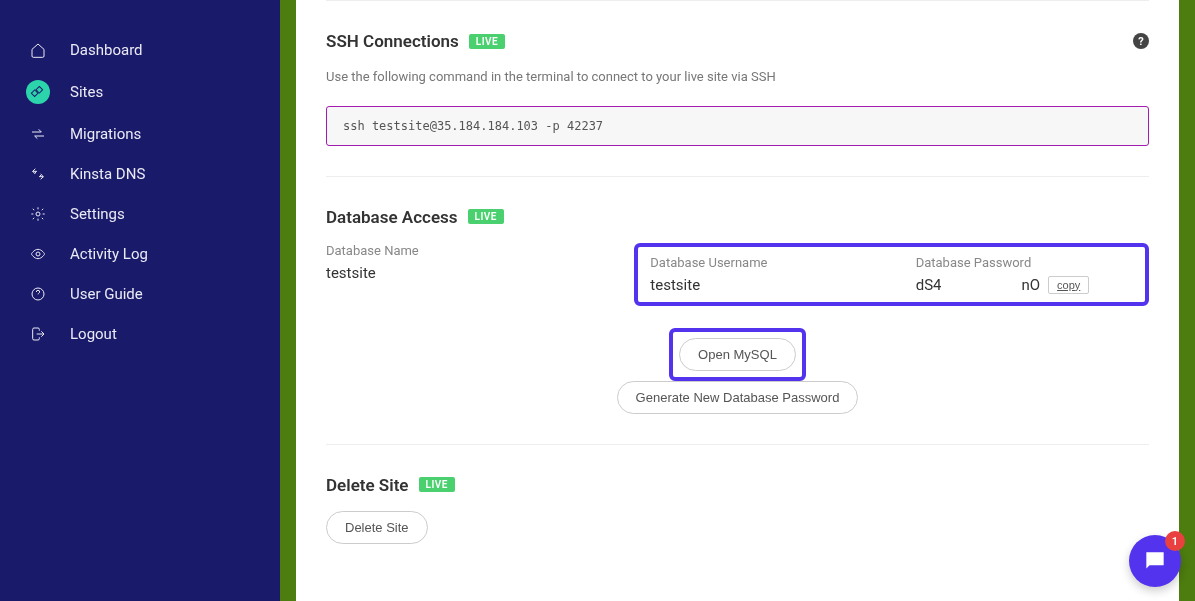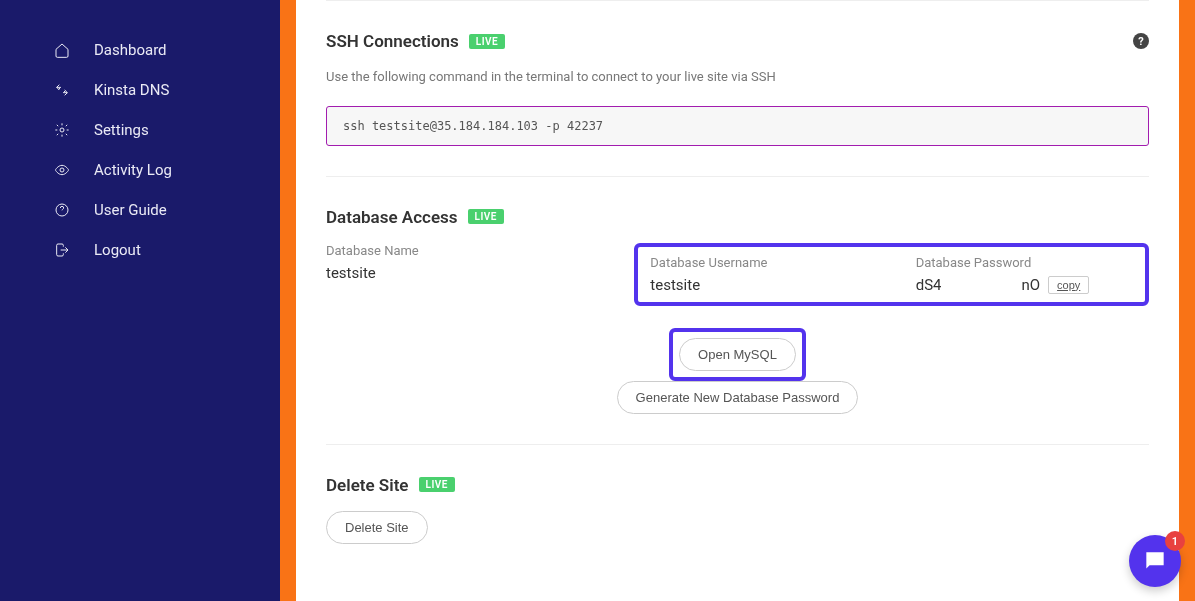--- a/index.html
+++ b/index.html
@@ -1,23 +1,23 @@
 <!DOCTYPE html>
 <html><head>
 <meta charset="utf-8">
 <style>
 * { margin: 0; padding: 0; box-sizing: border-box; }
 body { font-family: -apple-system, BlinkMacSystemFont, "Segoe UI", Roboto, sans-serif; background: #fff; }
 .app { display: flex; width: 1195px; height: 601px; overflow: hidden; }
 .sidebar { width: 280px; background: #1a1a6a; color: #fff; padding: 30px 0; flex-shrink: 0; }
-.sidebar-item { display: flex; align-items: center; padding: 10px 28px; cursor: pointer; font-size: 15px; color: #eaeaf5; margin-left: 24px; }
+.sidebar-item { display: flex; align-items: center; padding: 10px 28px; cursor: pointer; font-size: 15px; color: #eaeaf5; }
 .sidebar-item .iconwrap { width: 20px; height: 20px; margin-right: 22px; display: inline-flex; align-items: center; justify-content: center; }
 .sidebar-item.active .iconwrap { width: 24px; height: 24px; background: #2cd4ac; border-radius: 50%; color: #1a1a6a; margin-left: -2px; margin-right: 20px; }
 .sidebar-item svg { width: 16px; height: 16px; stroke: currentColor; fill: none; stroke-width: 1.5; }
-.main { flex: 1; background: #f97316; padding: 0 16px; overflow: hidden; position: relative; }
+.main { flex: 1; background: #4d7c0f; padding: 0 16px; overflow: hidden; position: relative; }
 .panel { background: #fff; min-height: 100%; padding: 0 30px; width: 100%; }
 .section { border-bottom: 1px solid #eee; padding: 30px 0; }
 .section:last-child { border-bottom: none; }
 .section-header { display: flex; align-items: center; margin-bottom: 16px; }
 .section-title { font-size: 17px; font-weight: 600; color: #333; margin-right: 10px; }
 .badge-live { background: #4ad06e; color: #fff; font-size: 10px; font-weight: 600; padding: 2px 7px; border-radius: 2px; letter-spacing: 0.5px; }
 .help-icon { margin-left: auto; width: 16px; height: 16px; background: #444; color: #fff; border-radius: 50%; display: inline-flex; align-items: center; justify-content: center; font-size: 11px; font-weight: bold; }
 .desc { color: #777; font-size: 13px; margin-bottom: 18px; line-height: 1.6; }
 .codeblock { background: #f7f7f7; border: 1px solid #a21caf; border-radius: 3px; padding: 12px 16px; font-family: Menlo, Consolas, monospace; font-size: 12px; color: #555; }
 .db-grid { display: flex; gap: 63px; margin-bottom: 22px; }
@@ -41,20 +41,37 @@
 
 <div class="app">
   <nav class="sidebar">
     <div class="sidebar-item">
       <span class="iconwrap">
           <svg viewBox="0 0 24 24">
             <path d="M3 11l9-8 9 8v10a2 2 0 01-2 2H5a2 2 0 01-2-2V11z"></path>
           </svg>
         </span>
       <span>Dashboard</span>
+    </div>
+    <div class="sidebar-item active">
+      <span class="iconwrap">
+          <svg viewBox="0 0 24 24" fill="currentColor" stroke="none">
+            <rect x="4" y="10" width="7" height="7" transform="rotate(45 7 13)"></rect>
+            <rect x="11" y="5" width="7" height="7" transform="rotate(45 14 8)"></rect>
+          </svg>
+        </span>
+      <span>Sites</span>
+    </div>
+    <div class="sidebar-item">
+      <span class="iconwrap">
+          <svg viewBox="0 0 24 24">
+            <path d="M3 9h14l-4-4M21 15H7l4 4"></path>
+          </svg>
+        </span>
+      <span>Migrations</span>
     </div>
     <div class="sidebar-item">
       <span class="iconwrap">
           <svg viewBox="0 0 24 24">
             <path d="M4 8h6l-3 3M20 16h-6l3-3M8 4l-4 4 4 4M16 20l4-4-4-4"></path>
           </svg>
         </span>
       <span>Kinsta DNS</span>
     </div>
     <div class="sidebar-item">

